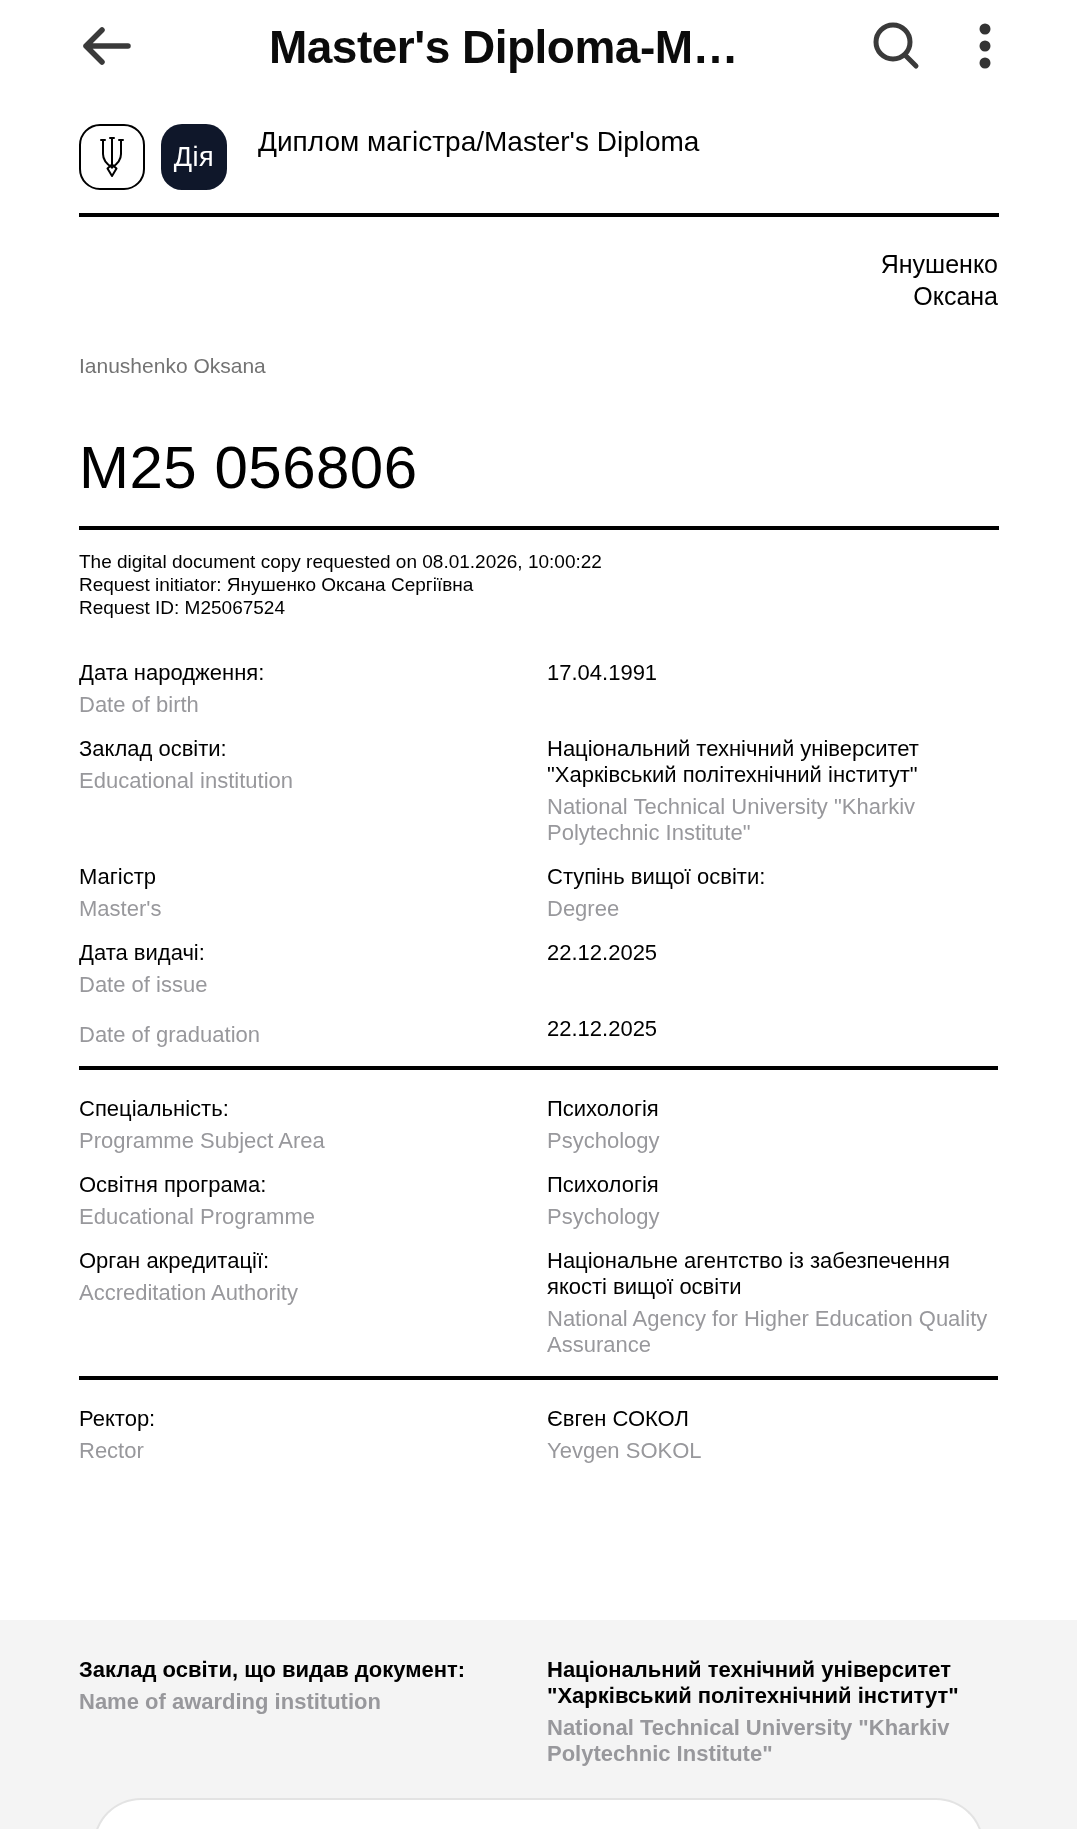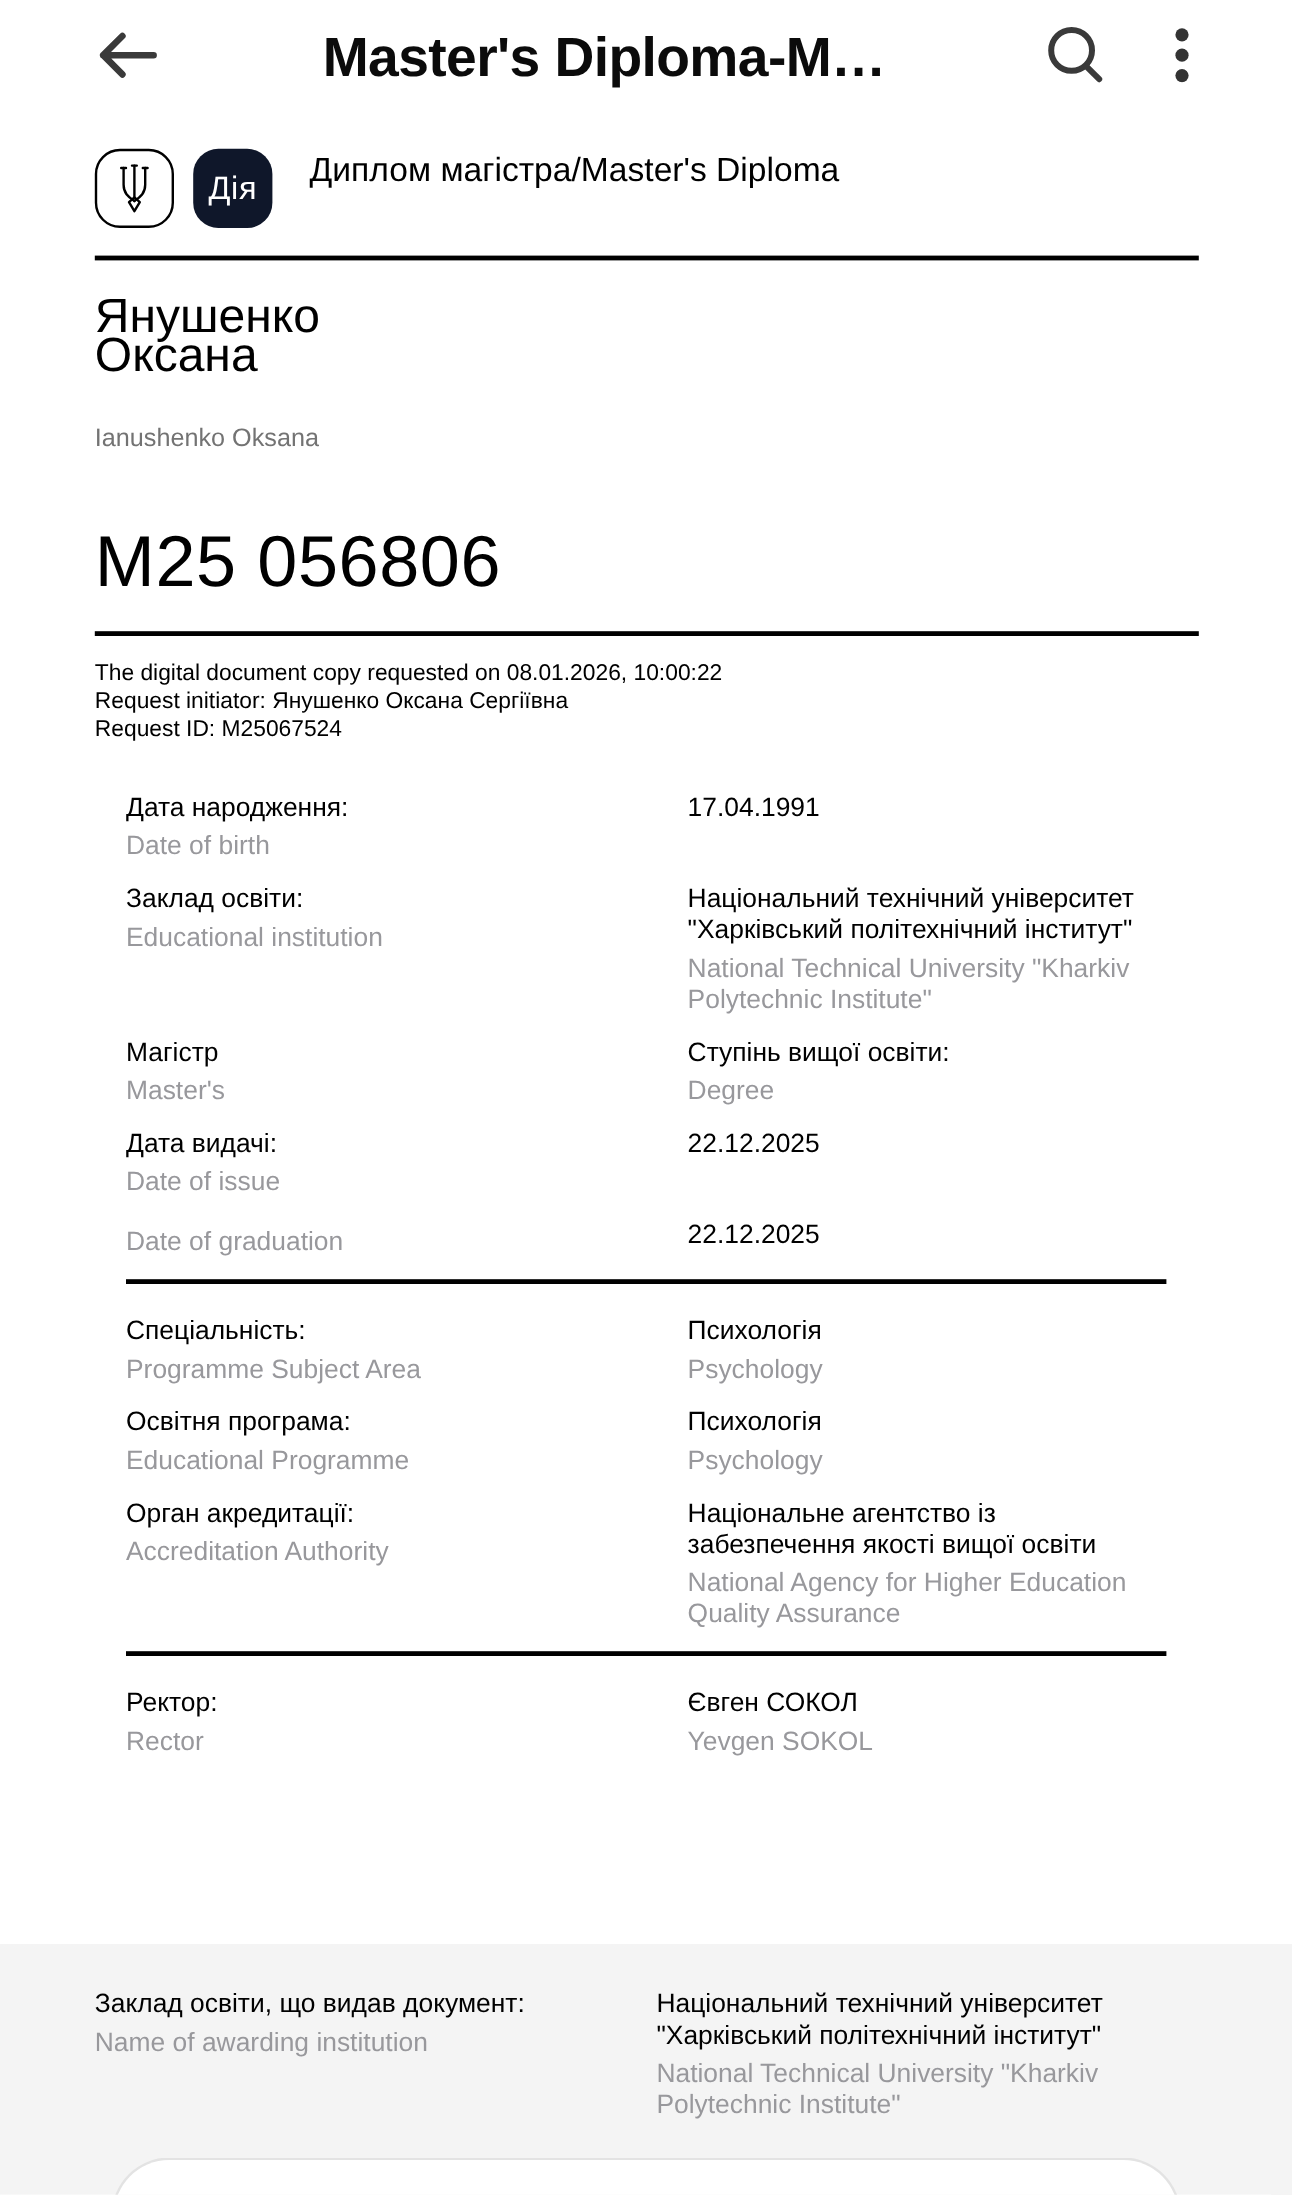--- a/index.html
+++ b/index.html
@@ -61,38 +61,38 @@
     margin-left:31px;margin-top:2px;
     font-size:28px;line-height:32px;font-weight:500;color:#000;
   }
   
   .hr{height:4px;background:#000;margin-left:79px;margin-right:78px;}
   .hr1{margin-top:23px;}
   .hr2{margin-top:25px;}
   
   .holder-name{
     margin:31px 79px 0;
-    font-size:40px;line-height:32px;font-weight:500;color:#000;
+    font-size:25px;line-height:32px;font-weight:500;color:#000;text-align:right;
   }
   .holder-latin{
     margin:41px 79px 0;
     font-size:21px;line-height:26px;color:#737373;
   }
   .doc-number{
     margin:56px 79px 0;
     font-size:60px;line-height:66px;font-weight:500;color:#000;letter-spacing:0.5px;
   }
   
   .request{
     margin:20px 79px 0;
     font-size:19px;line-height:23px;color:#000;
   }
   
-  .fields{margin:41px 105px 0;}
-  .band .fields{margin:0;}
+  .fields{margin:41px 79px 0;}
+  .band .fields{margin:0;font-weight:bold;}
   .row{
     display:grid;
     grid-template-columns:468px 1fr;
     margin-bottom:18px;
   }
   .row:last-child{margin-bottom:0;}
   .t-ua{font-size:22px;line-height:26px;color:#000;}
   .t-en{font-size:22px;line-height:26px;color:#98989c;margin-top:6px;}
   .t-en:empty{display:none;}
   .hr-mid{height:4px;background:#000;margin:14px 0 26px 0;}

